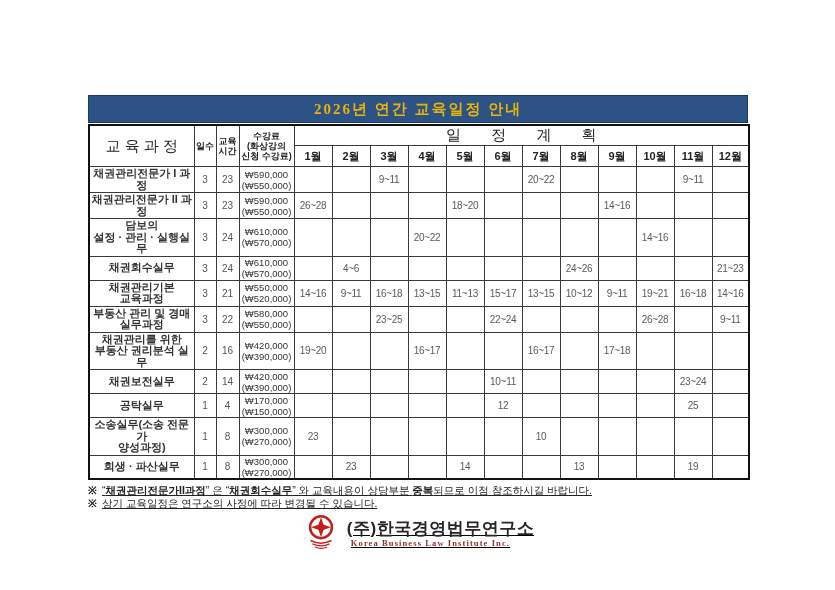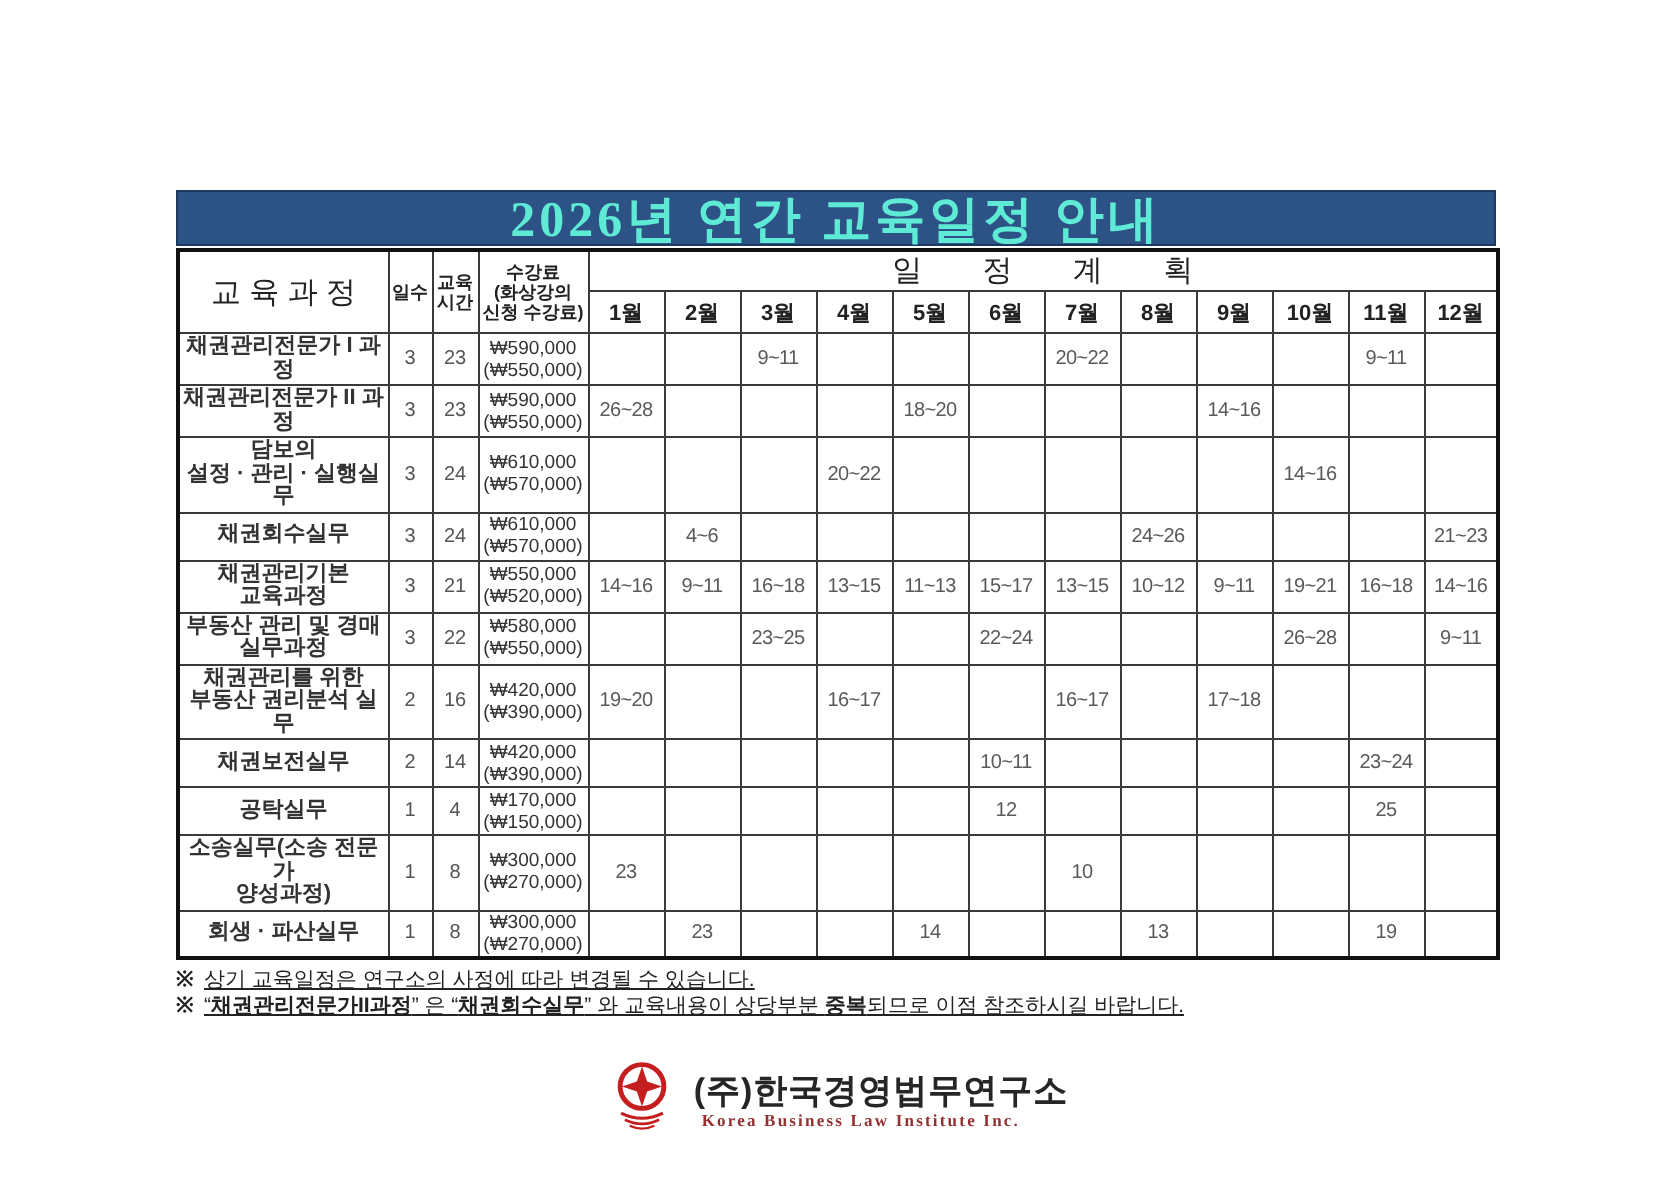--- a/index.html
+++ b/index.html
@@ -6,22 +6,22 @@
   body { background:#ffffff; width:835px; height:590px; font-family:"Liberation Sans", sans-serif; }
   .page { position:relative; width:835px; height:590px; background:#fff; overflow:hidden; }
   .content { position:absolute; left:88px; top:95px; width:660px; }
 
   
   .title-bar {
     width:660px; height:28px; background:#2d5285; border:1px solid #1c3a60;
     display:flex; align-items:center; justify-content:center;
   }
   .title-bar h1 {
-    color:#5eead4; font-family:"Liberation Serif", serif; font-weight:bold;
-    font-size:25px; letter-spacing:2px; white-space:nowrap;
+    color:#eab308; font-family:"Liberation Serif", serif; font-weight:bold;
+    font-size:15px; letter-spacing:2px; white-space:nowrap;
   }
 
   
   table.schedule { width:660px; border-collapse:collapse; table-layout:fixed; margin-top:1px; border:2px solid #111; }
   table.schedule th, table.schedule td { border:1px solid #3a3a3a; text-align:center; vertical-align:middle; overflow:hidden; }
   col.c-course { width:105px; } col.c-days { width:22px; } col.c-hours { width:23px; } col.c-fee { width:55px; }
   col.c-month { width:38px; } col.c-month-last { width:37px; }
 
   th.course-h { font-size:15px; font-weight:normal; color:#222; }
   th.small-h { font-size:9px; font-weight:bold; color:#222; line-height:10px;margin-left:24px; }
@@ -35,21 +35,21 @@
   td.sched-cell { font-size:10px; color:#5a5a5a; letter-spacing:-0.3px; }
 
   
   .notes { margin-top:4px; }
   .note-line { font-size:10.5px; color:#222; line-height:13px; white-space:nowrap; }
   .note-marker { display:inline-block; width:14px; text-decoration:none; font-weight:bold; }
   .note-text { text-decoration:underline; }
   .note-text .b { font-weight:bold; }
 
   
-  .footer { margin-top:19px; text-align:center; }
+  .footer { margin-top:3px; text-align:center;text-decoration:underline; }
   .logo-row { display:flex; align-items:center; justify-content:center; gap:7px; }
   .logo-text { text-align:left; }
   .company-kr { font-size:17px; font-weight:bold; color:#262626; letter-spacing:0.5px; line-height:18px; }
   .company-en { font-family:"Liberation Serif", serif; font-size:8.5px; font-weight:bold; color:#933030; letter-spacing:1.1px; line-height:10px; padding-left:4px; }
   .contact-line { margin-top:4px; font-size:10.5px; color:#5f5f5f; letter-spacing:0.4px; }
 </style>
 </head>
 <body>
 
 <div class="page">
@@ -305,24 +305,24 @@
             <td class="sched-cell"></td>
             <td class="sched-cell"></td>
             <td class="sched-cell">19</td>
             <td class="sched-cell"></td>
           </tr>
         </tbody>
     </table>
 
     <div class="notes">
       <div class="note-line">
-        <span class="note-marker">※</span><span class="note-text">상기 교육일정은 연구소의 사정에 따라 변경될 수 있습니다.</span>
+        <span class="note-marker">※</span><span class="note-text"><span>“</span><span class="b">채권관리전문가II과정</span><span>” 은 “</span><span class="b">채권회수실무</span><span>” 와 교육내용이 상당부분 </span><span class="b">중복</span><span>되므로 이점 참조하시길 바랍니다.</span></span>
       </div>
       <div class="note-line">
-        <span class="note-marker">※</span><span class="note-text"><span>“</span><span class="b">채권관리전문가II과정</span><span>” 은 “</span><span class="b">채권회수실무</span><span>” 와 교육내용이 상당부분 </span><span class="b">중복</span><span>되므로 이점 참조하시길 바랍니다.</span></span>
+        <span class="note-marker">※</span><span class="note-text">상기 교육일정은 연구소의 사정에 따라 변경될 수 있습니다.</span>
       </div>
     </div>
 
     <div class="footer">
       <div class="logo-row">
         <span>
           <svg width="38" height="38" viewBox="0 0 40 40">
             <circle cx="20" cy="15" r="11.5" fill="none" stroke="#c41e1e" stroke-width="2.6"></circle>
             <path d="M20 4.5 L23.6 15 L20 25.5 L16.4 15 Z" fill="#c41e1e"></path>
             <path d="M9.5 15 L20 11.4 L30.5 15 L20 18.6 Z" fill="#c41e1e"></path>

